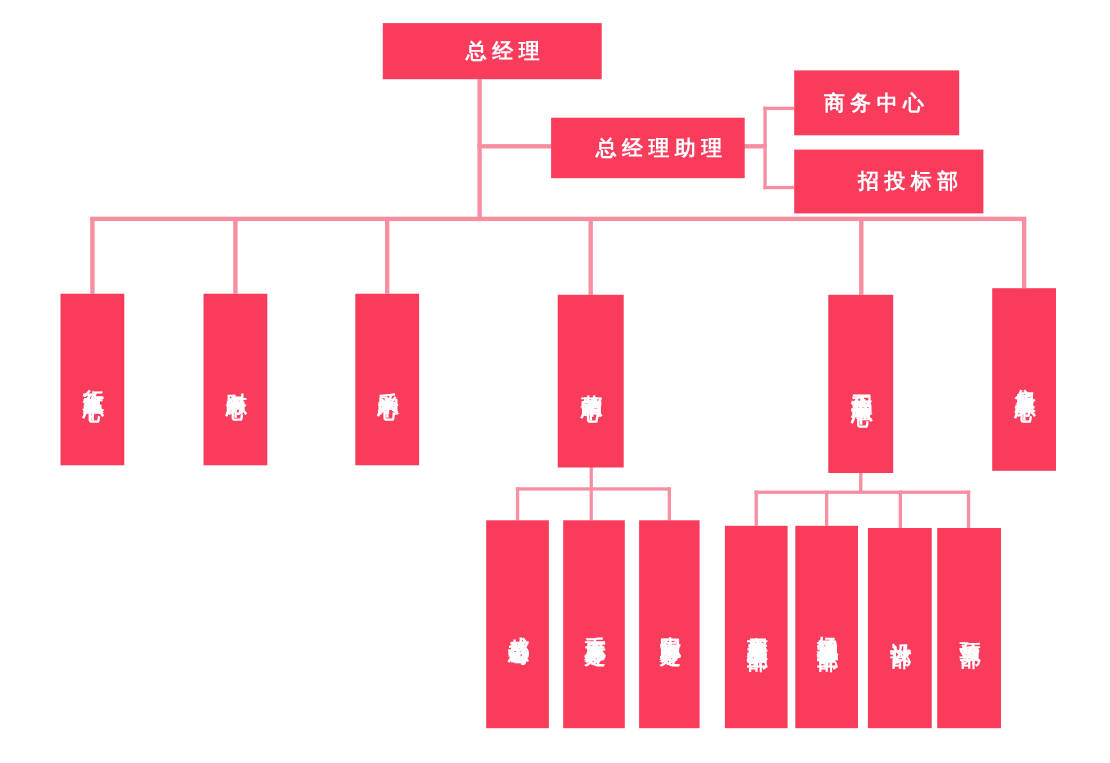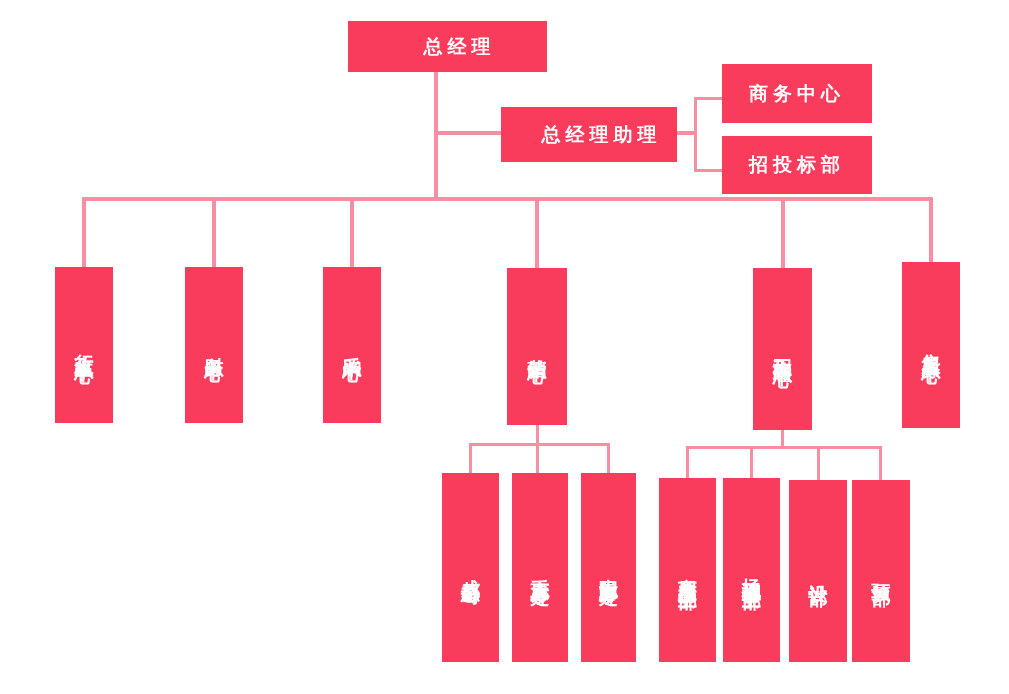--- a/index.html
+++ b/index.html
@@ -23,21 +23,21 @@
     font-size:19px;letter-spacing:2px;
     writing-mode:vertical-rl;
     text-orientation:upright;
   }
   .line{position:absolute;background:var(--connector,#F78FA2);}
 
   
   .n1 {left:348px;top:21px; width:175px;height:51px;padding-left:24px;}
   .n2 {left:501px;top:107px;width:151px;height:55px;padding-left:25px;}
   .n3 {left:722px;top:64px; width:150px;height:59px;}
-  .n4 {left:722px;top:136px;width:150px;height:58px;}
+  .n4 {left:722px;top:136px;width:132px;height:58px;padding-left:40px;}
   .n5 {left:55px; top:267px;width:58px; height:156px;}
   .n6 {left:185px;top:267px;width:58px; height:156px;}
   .n7 {left:323px;top:267px;width:58px; height:156px;}
   .n8 {left:507px;top:268px;width:60px; height:157px;}
   .n9 {left:753px;top:268px;width:59px; height:162px;}
   .n10{left:902px;top:262px;width:58px; height:166px;}
   .n11{left:442px;top:473px;width:57px; height:189px;}
   .n12{left:512px;top:473px;width:56px; height:189px;}
   .n13{left:581px;top:473px;width:55px; height:189px;}
   .n14{left:659px;top:478px;width:57px; height:184px;}

